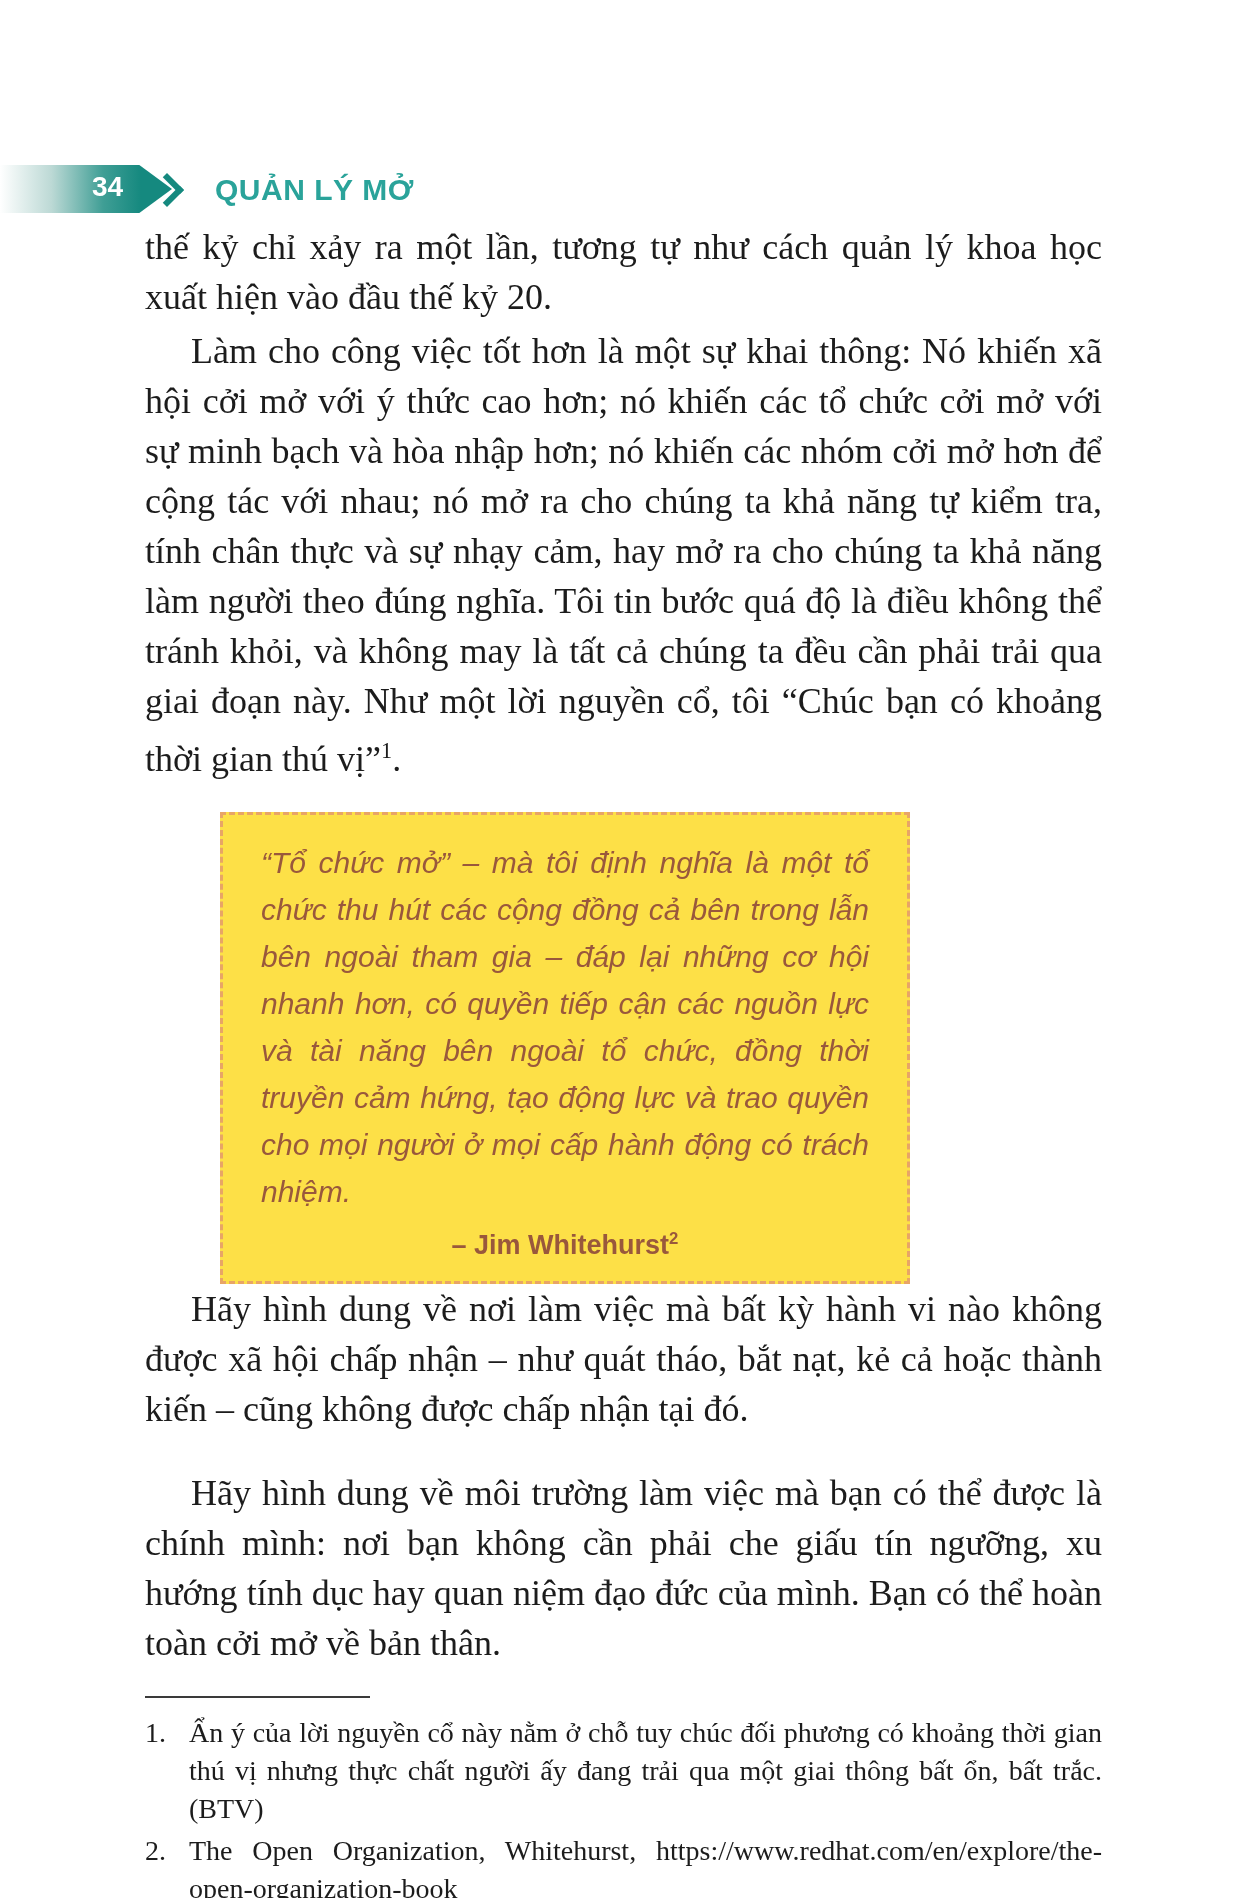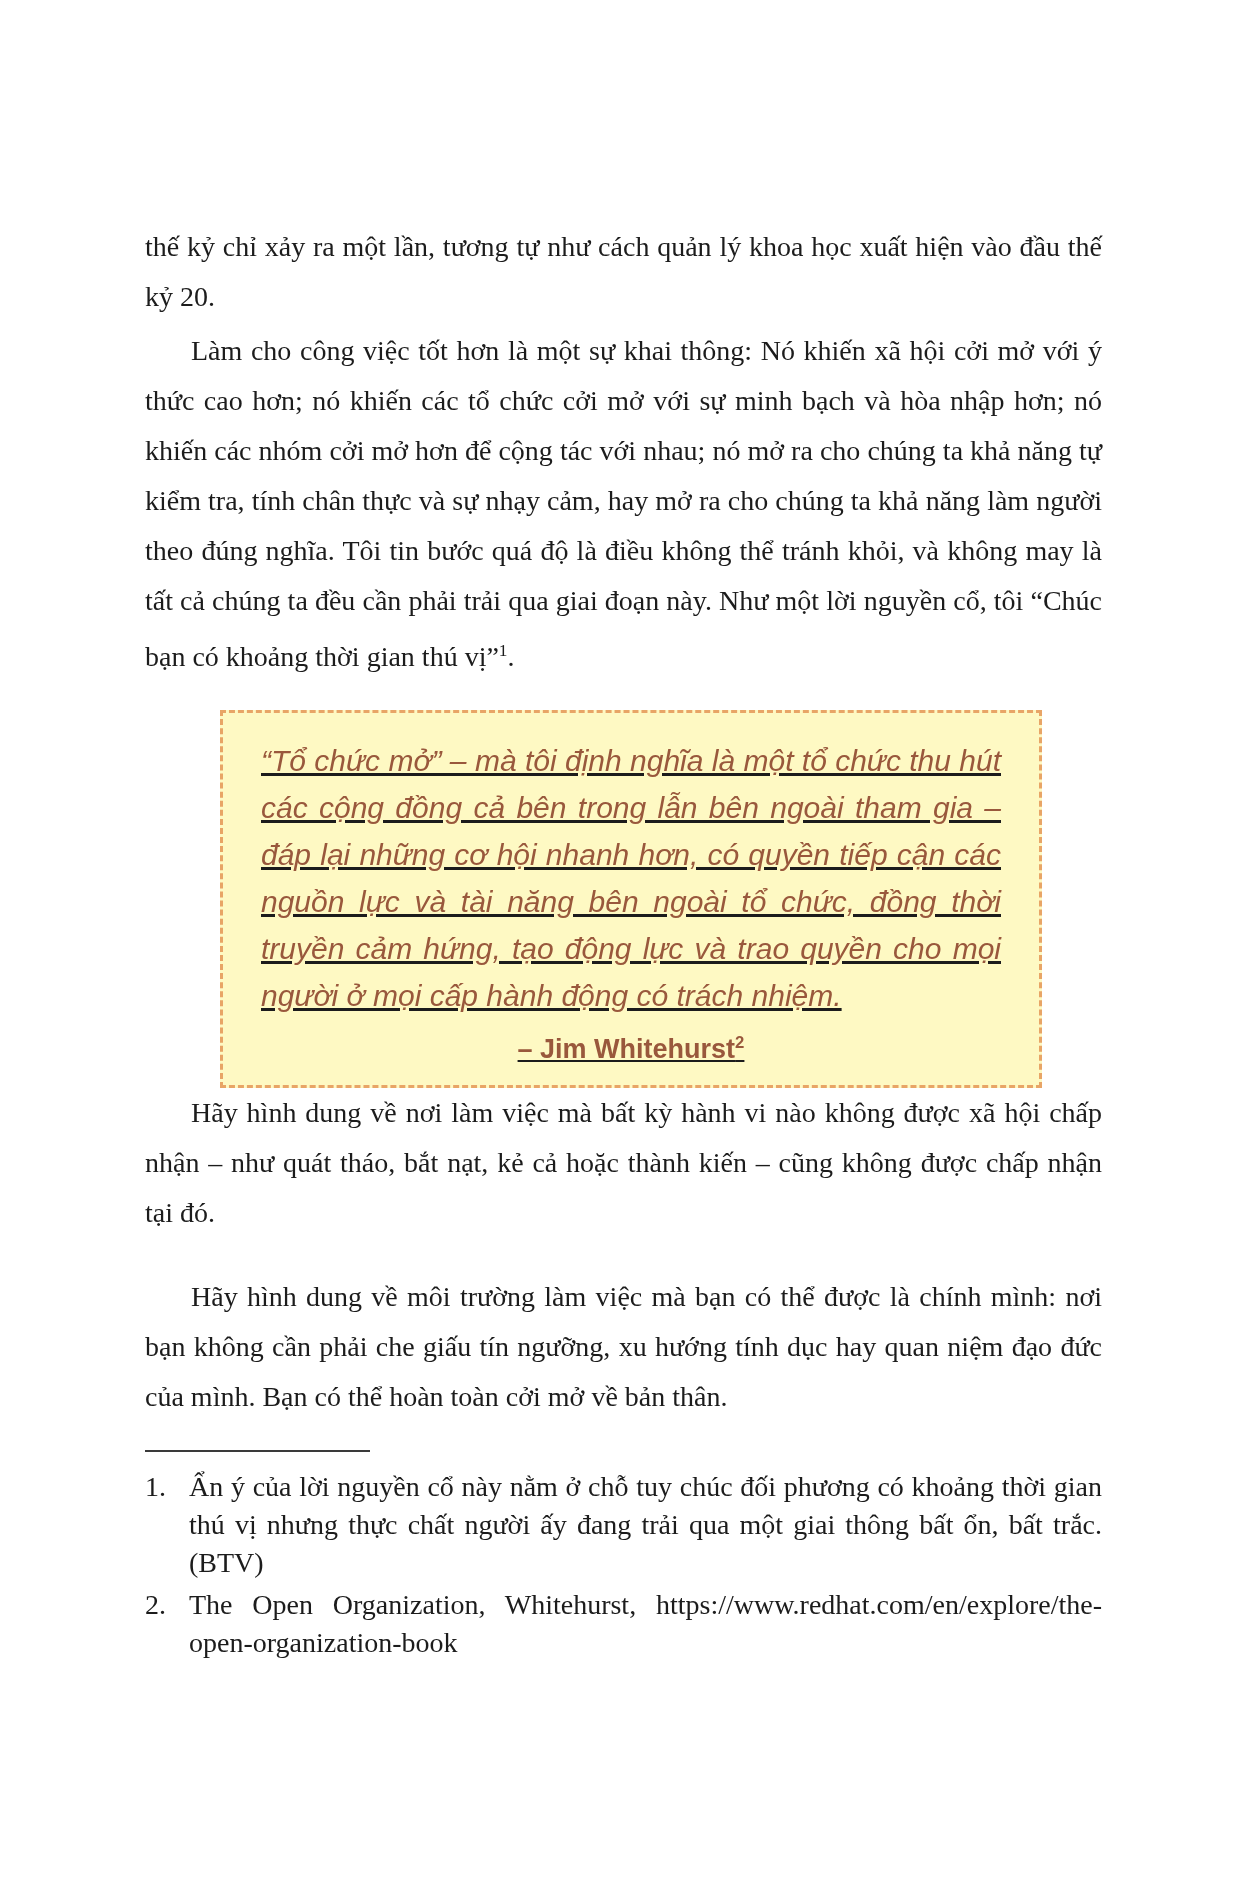--- a/index.html
+++ b/index.html
@@ -38,36 +38,35 @@
     font-family: "Liberation Sans", sans-serif;
     font-weight: bold; font-size: 30px; letter-spacing: 0.5px;
     color: #2aa39a;
   }
 
   
   .content {
     position: absolute; left: 145px; top: 222px; width: 957px;
   }
   .content p.body {
-    margin: 0; font-size: 28px; line-height: 50px;
+    margin: 0; font-size: 36px; line-height: 50px;
     text-align: justify;
   }
   .content p.body + p.body { margin-top: 4px; }
   .indent { text-indent: 46px; }
   sup { font-size: 0.62em; }
 
   
   .quote-box {
     box-sizing: border-box;
     margin: 28px 0 0 75px;
-    width: 822px;
-    background: #fef9c3;
+    width: 690px;
+    background: #fde047;
     border: 3px dashed #e8a566;
     padding: 24px 38px 16px 38px;
-    text-decoration: underline;
   }
   .quote-text {
     margin: 0;
     font-family: "Liberation Sans", sans-serif;
     font-style: italic;
     font-size: 30px; line-height: 47px;
     color: #99583c;
     text-align: justify;
   }
   .quote-attrib {
@@ -94,20 +93,26 @@
   }
   .footnote .fn-num { flex: 0 0 44px; }
   .footnote .fn-text { flex: 1; text-align: justify; }
   .fn-italic { }
 </style>
 </head>
 <body>
 
 <div class="page">
 
+  <div class="header">
+    <div class="band"></div>
+    <span class="band-number">34</span>
+    <span class="chevron"></span>
+    <span class="chapter-title">QUẢN LÝ MỞ</span>
+  </div>
 
   <div class="content">
 
     <p class="body">thế kỷ chỉ xảy ra một lần, tương tự như cách quản lý khoa học xuất hiện vào đầu thế kỷ 20.</p>
 
     <p class="body indent"><span>Làm cho công việc tốt hơn là một sự khai thông: Nó khiến xã hội cởi mở với ý thức cao hơn; nó khiến các tổ chức cởi mở với sự minh bạch và hòa nhập hơn; nó khiến các nhóm cởi mở hơn để cộng tác với nhau; nó mở ra cho chúng ta khả năng tự kiểm tra, tính chân thực và sự nhạy cảm, hay mở ra cho chúng ta khả năng làm người theo đúng nghĩa. Tôi tin bước quá độ là điều không thể tránh khỏi, và không may là tất cả chúng ta đều cần phải trải qua giai đoạn này. Như một lời nguyền cổ, tôi “Chúc bạn có khoảng thời gian thú vị”</span><sup>1</sup><span>.</span></p>
 
     <div class="quote-box">
       <p class="quote-text">“Tổ chức mở” – mà tôi định nghĩa là một tổ chức thu hút các cộng đồng cả bên trong lẫn bên ngoài tham gia – đáp lại những cơ hội nhanh hơn, có quyền tiếp cận các nguồn lực và tài năng bên ngoài tổ chức, đồng thời truyền cảm hứng, tạo động lực và trao quyền cho mọi người ở mọi cấp hành động có trách nhiệm.</p>
       <p class="quote-attrib"><span>– Jim Whitehurst</span><sup>2</sup></p>

